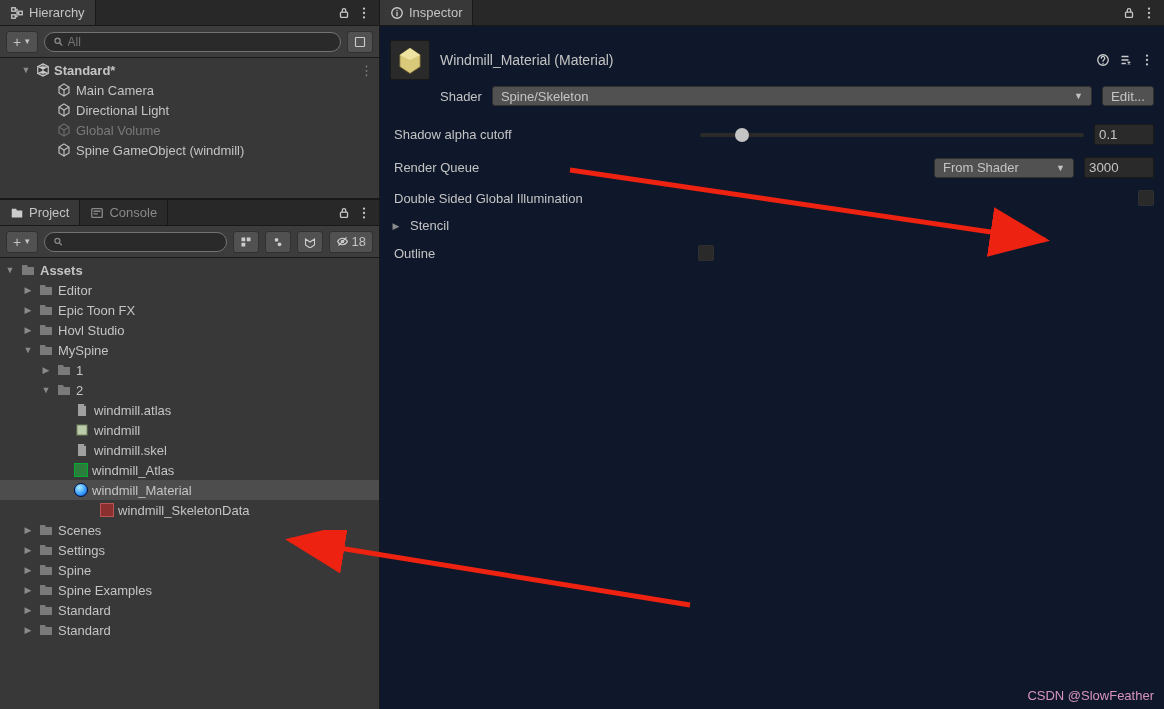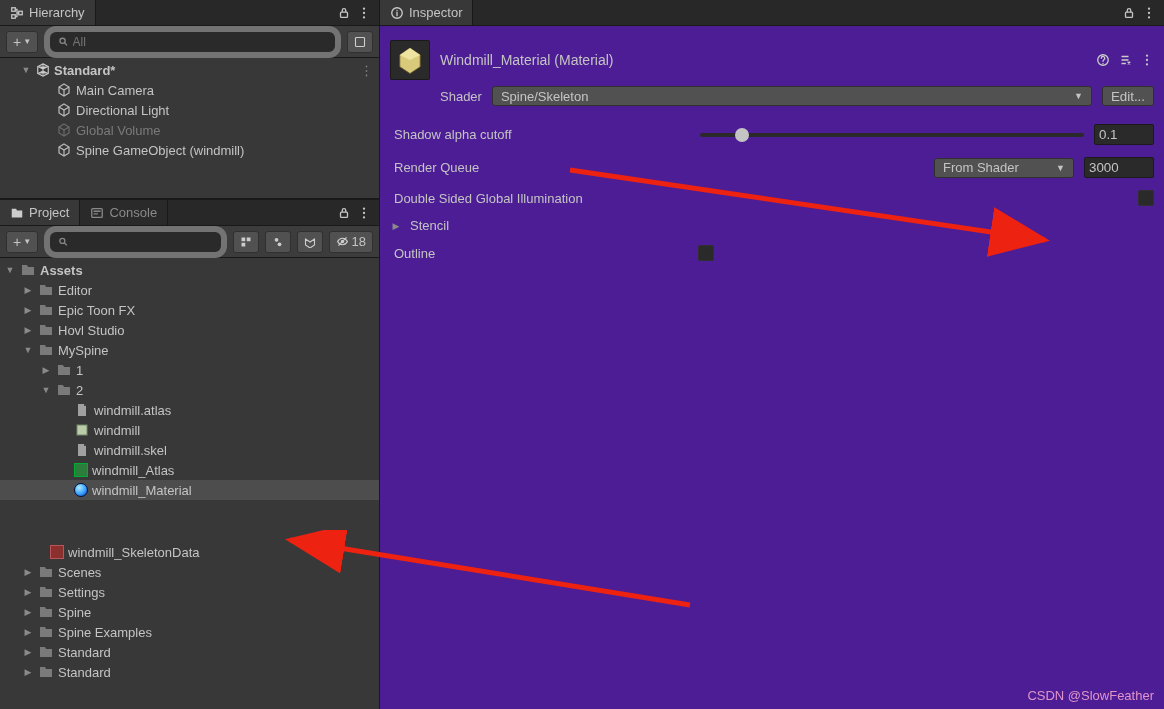--- a/index.html
+++ b/index.html
@@ -13,40 +13,40 @@
 .tab { display: flex; align-items: center; gap: 5px; padding: 0 10px; height: 100%; background: #383838; border-right: 1px solid #191919; cursor: pointer; }
 .tab.inactive { background: #2a2a2a; color: #8a8a8a; }
 .tab-spacer { flex: 1; }
 .tab-icons { display: flex; gap: 6px; padding-right: 8px; align-items: center; }
 .ico { width: 14px; height: 14px; display: inline-flex; align-items: center; justify-content: center; color: #c4c4c4; }
 .ico svg { width: 100%; height: 100%; }
 
 
 .toolbar { display: flex; align-items: center; gap: 6px; padding: 4px 6px; background: #3c3c3c; height: 32px; border-bottom: 1px solid #191919; }
 .btn { background: #515151; border: 1px solid #303030; border-radius: 3px; height: 22px; min-width: 24px; display: flex; align-items: center; justify-content: center; padding: 0 6px; cursor: pointer; color:#c4c4c4; }
-.search { flex: 1; background: #2a2a2a; border: 6px solid #737373; border-radius: 12px; height: 32px; display: flex; align-items: center; padding: 0 8px; gap: 4px; color: #8a8a8a; }
+.search { flex: 1; background: #2a2a2a; border: 1px solid #737373; border-radius: 12px; height: 20px; display: flex; align-items: center; padding: 0 8px; gap: 4px; color: #8a8a8a; }
 .search input { background: transparent; border: none; outline: none; color: #c4c4c4; width: 100%; font-size: 12px; }
 
 
 .tree { flex: 1; overflow: auto; background: #383838; padding-top: 2px; }
 .row { display: flex; align-items: center; height: 20px; padding-left: 4px; gap: 4px; cursor: pointer; white-space: nowrap; }
 .row.selected { background: #4d4d4d; }
 .arrow { width: 12px; color: #8a8a8a; text-align: center; font-size: 9px; }
 .row .lbl { color: #c4c4c4; }
 .row .lbl.dim { color: #7a7a7a; }
 .row .lbl.bold { font-weight: 600; }
 .row .menu-dots { margin-left: auto; margin-right: 6px; color: #8a8a8a; }
 .ficon { width: 16px; height: 16px; display:inline-flex; align-items:center; justify-content:center; }
 
 
 .hierarchy-panel { height: 200px; display: flex; flex-direction: column; border-bottom: 2px solid #191919; }
 .project-panel { flex: 1; display: flex; flex-direction: column; justify-content: flex-end; }
 
 
-.ins-body { flex:1; overflow:auto; background:#4c1d95; padding: 8px 10px; font-size:13px; }
+.ins-body { flex:1; overflow:auto; background:#0f172a; padding: 8px 10px; font-size:13px; }
 .mat-header { display:flex; align-items:center; gap:10px; padding: 6px 0 4px 0; }
 .mat-thumb { width:40px; height:40px; background:#2a2a2a; border:1px solid #191919; border-radius:2px; display:flex; align-items:center; justify-content:center; }
 .mat-title { font-size:14px; }
 .shader-row { display:flex; align-items:center; gap:10px; padding-left:50px; margin-top:2px; margin-bottom:12px; }
 .dropdown { flex:1; background:#515151; border:1px solid #303030; border-radius:3px; height:20px; display:flex; align-items:center; padding:0 8px; justify-content:space-between; cursor:pointer; }
 .edit-btn { background:#515151; border:1px solid #303030; border-radius:3px; height:20px; padding:0 8px; cursor:pointer; color:#c4c4c4; }
 
 .prop-row { display:flex; align-items:center; padding: 6px 0; gap:10px; }
 .prop-label { width: 300px; padding-left: 4px; }
 .slider-track { flex:1; height:4px; background:#2a2a2a; border-radius:2px; position:relative; }
@@ -363,21 +363,21 @@
             <div class="row" style="padding-left: 58px;">
               <span class="arrow"></span>
               <span class="atlas-ico"></span>
               <span class="lbl">windmill_Atlas</span>
             </div>
             <div class="row selected" style="padding-left: 58px;">
               <span class="arrow"></span>
               <span class="mat-ico"></span>
               <span class="lbl">windmill_Material</span>
             </div>
-            <div class="row" style="padding-left: 34px; margin-top: 42px;">
+            <div class="row" style="padding-left: 84px;">
               <span class="arrow"></span>
               <span class="skel-ico"></span>
               <span class="lbl">windmill_SkeletonData</span>
             </div>
             <div class="row" style="padding-left: 22px;">
               <span class="arrow">▶</span>
               <span class="ficon folder-ico">
                 <svg viewBox="0 0 16 16" fill="currentColor">
                   <path d="M2 3h5l1 2h6v8H2z"></path>
                 </svg>

